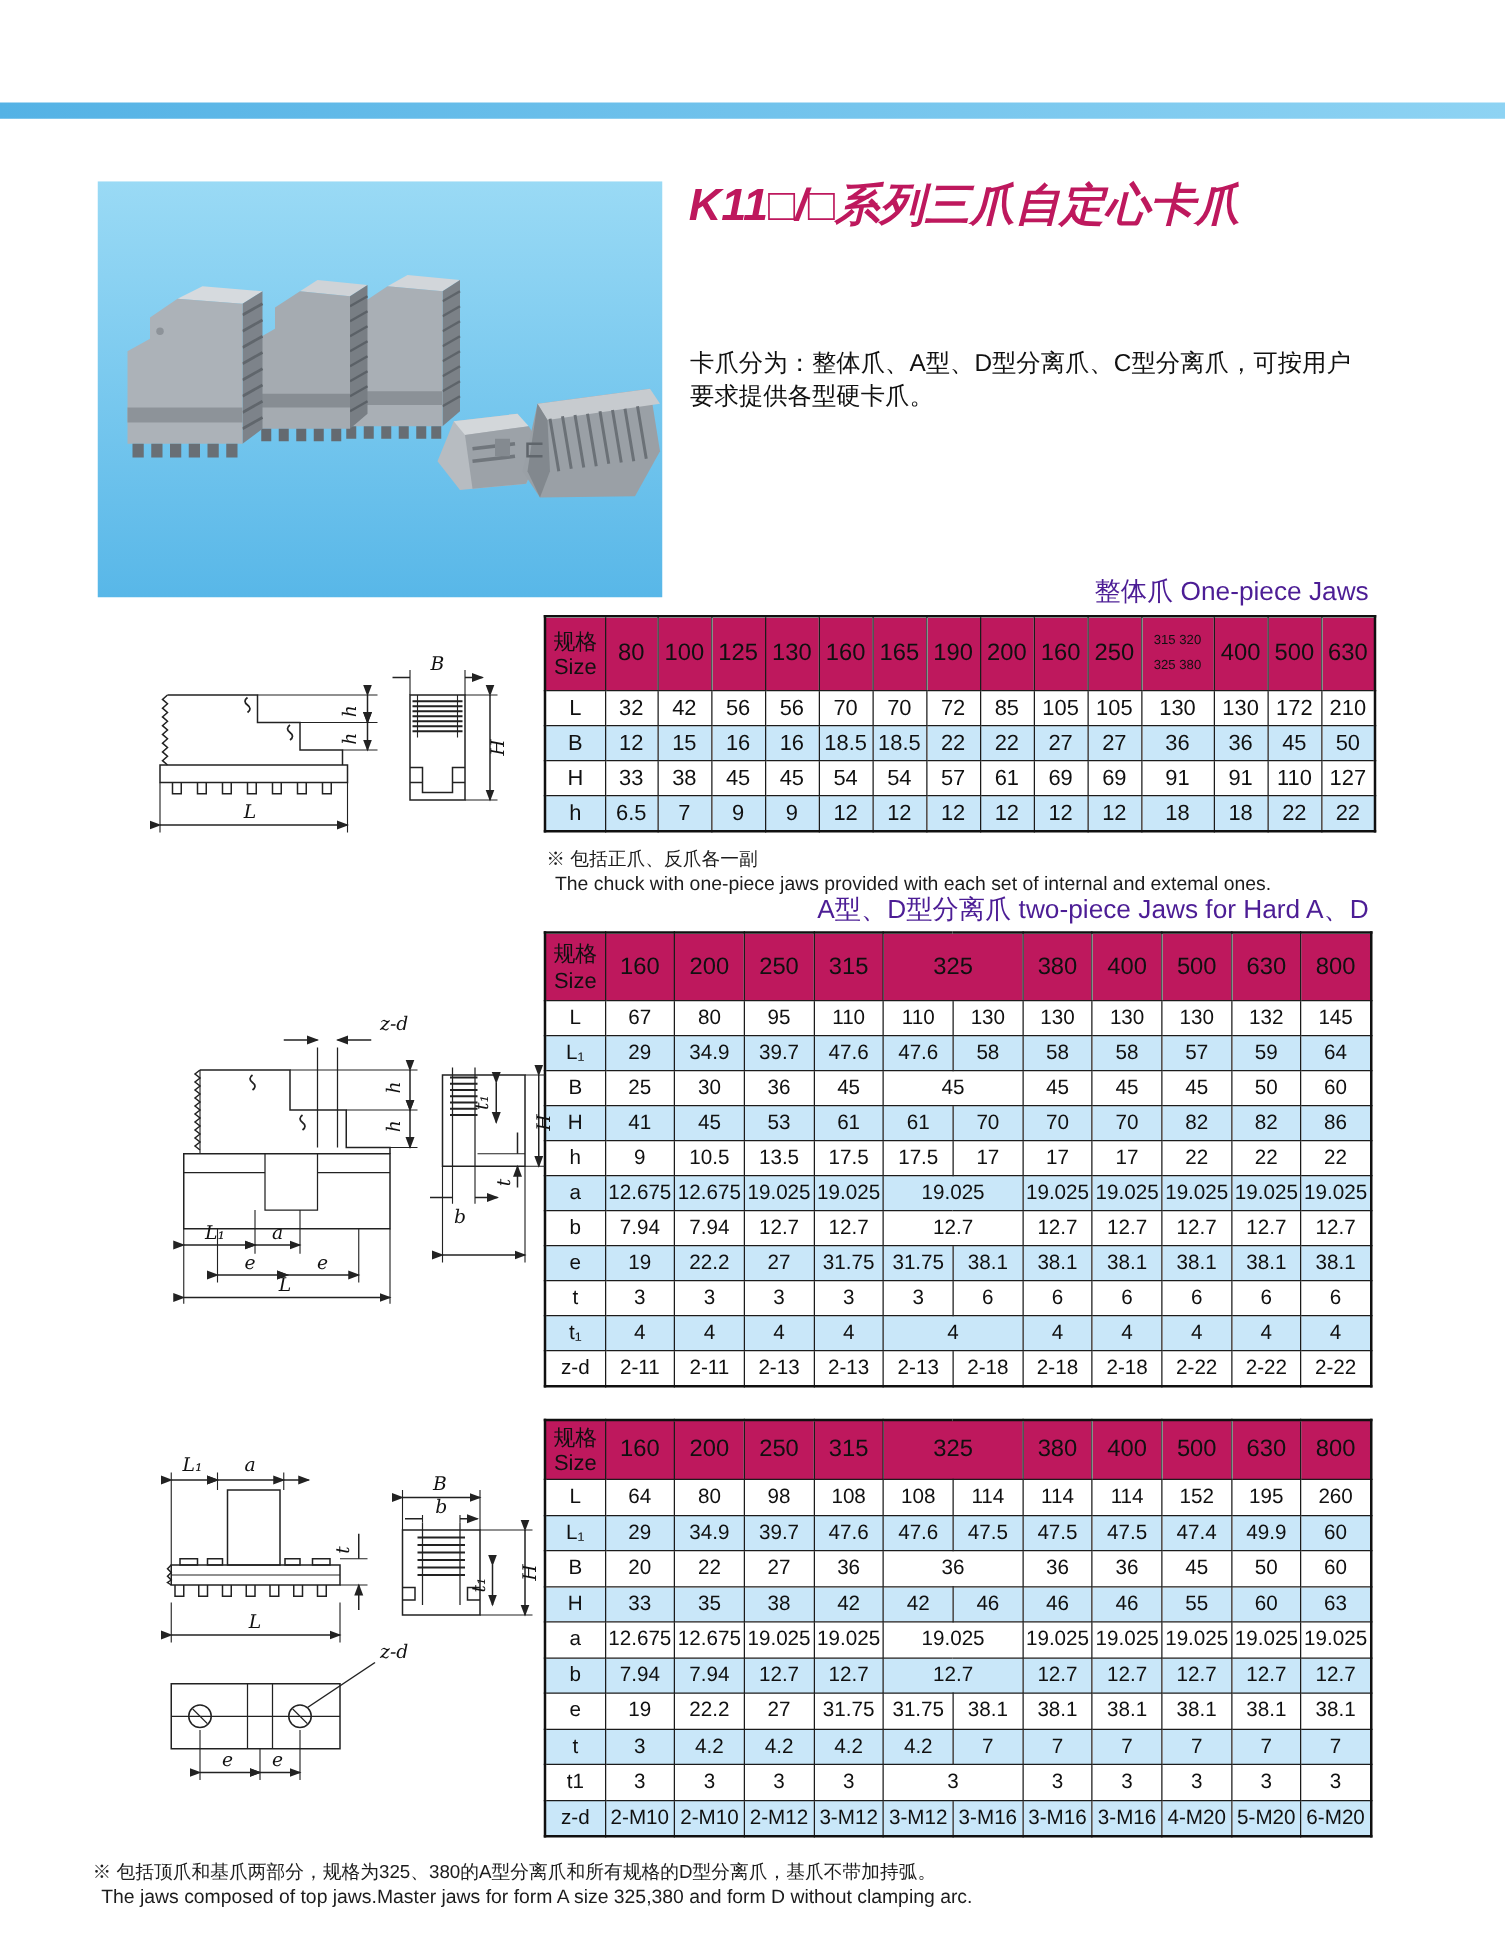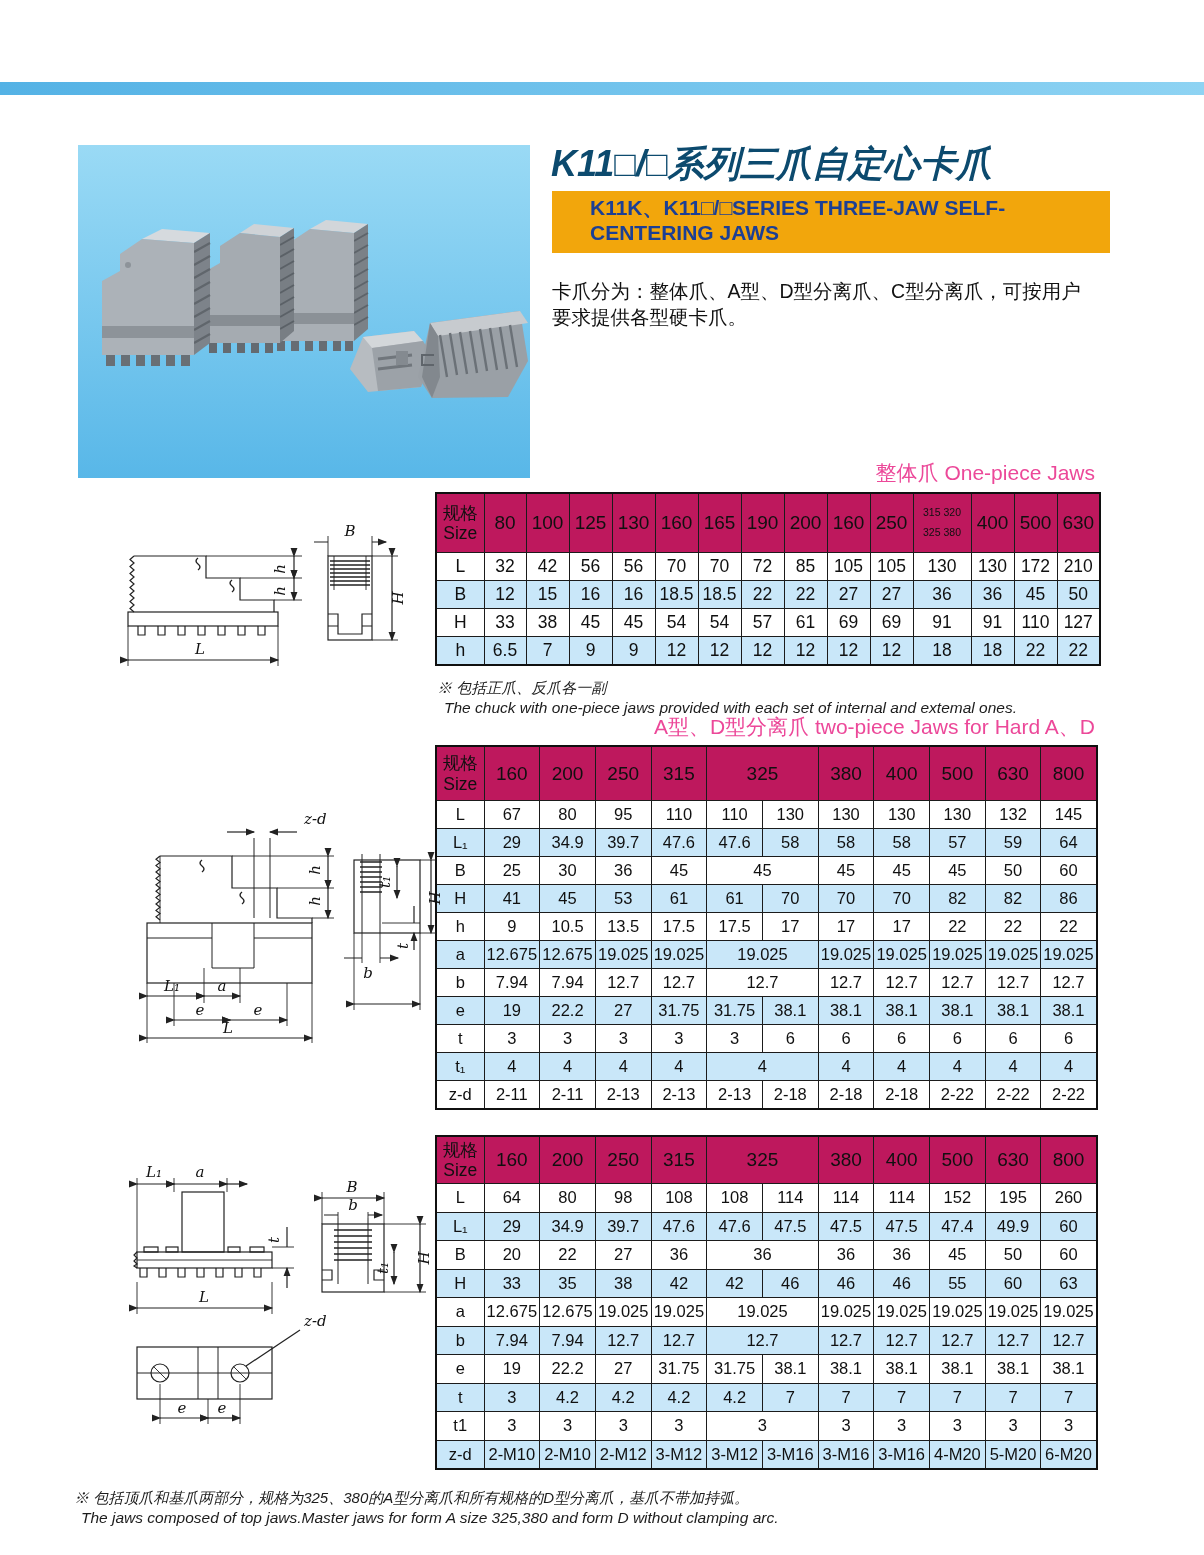--- a/index.html
+++ b/index.html
@@ -4,48 +4,48 @@
 <style>
   html,body{margin:0;padding:0;background:#ffffff;}
   .page{position:relative;width:1204px;height:1555px;background:#fff;overflow:hidden;
         font-family:"Liberation Sans",sans-serif;color:#1a1a1a;}
   .top-bar{position:absolute;left:0;top:82px;width:1204px;height:13px;
            background:linear-gradient(90deg,#54b2e5,#8ed3f3);}
   
   .photo{position:absolute;left:78px;top:145px;width:452px;height:333px;}
   
   .title{position:absolute;left:551px;top:140px;width:545px;margin:0;
-         font-size:36px;font-weight:bold;font-style:italic;color:#0c4a6e;letter-spacing:0px;
+         font-size:36px;font-weight:bold;font-style:italic;color:#be185d;letter-spacing:0px;
          white-space:nowrap;}
   .banner{position:absolute;left:552px;top:191px;width:500px;padding:5px 20px 7px 38px;
           background:#f2a60c;color:#1c3f94;font-weight:bold;font-size:21px;line-height:1.18;}
   .desc-zh{position:absolute;left:552px;top:278px;width:548px;margin:0;
            font-size:19.5px;line-height:1.35;color:#111;}
   .desc-en{position:absolute;left:552px;top:336px;width:548px;margin:0;
            font-size:18.5px;line-height:1.3;color:#111;}
   
-  .tbl-title{position:absolute;width:660px;text-align:right;font-size:21px;color:#ec4899;}
+  .tbl-title{position:absolute;width:660px;text-align:right;font-size:21px;color:#4c1d95;}
   .tt0{left:435px;top:459px;}
   .tt1{left:435px;top:713px;}
   
   .twrap{position:absolute;left:435px;}
   #table-0{top:492px;} #table-1{top:745px;} #table-2{top:1135px;}
   table.spec{border-collapse:collapse;table-layout:fixed;width:661px;border:2.5px solid #101010;}
   table.spec th,table.spec td{border:1.7px solid #1b1b1b;text-align:center;vertical-align:middle;
         padding:0 1px;color:#101010;overflow:hidden;}
   table.spec th{background:#be185d;font-weight:normal;font-size:19px;white-space:pre-line;line-height:1.15;}
   table.spec th.lab{font-size:17.5px;}
   table.spec th.small{font-size:10.5px;line-height:1.9;}
   table.spec td{font-size:17.5px;background:#ffffff;height:27px;}
   table.spec tr.alt td{background:#c9e7f9;}
   #table-0 th{height:58px;} #table-0 td{height:27px;}
   #table-1 th{height:53px;} #table-1 td{height:27px;font-size:16.5px;}
   #table-2 th{height:46px;} #table-2 td{height:27.5px;font-size:16.5px;}
   
-  .fn{position:absolute;font-size:15px;color:#1c1c1c;line-height:1.35;font-style:italic;}
+  .fn{position:absolute;font-size:15px;color:#1c1c1c;line-height:1.35;}
   .fn .en{padding-left:7px;font-size:15.5px;text-align:center;}
   .fn0{left:437px;top:678px;}
   .fn1{left:74px;top:1488px;}
   
   .drw{position:absolute;}
   .d0{left:88px;top:494px;}
   .d1{left:82px;top:798px;}
   .d2{left:82px;top:1152px;}
   .drw text{font-family:"DejaVu Serif",serif;font-style:italic;font-size:15px;fill:#111;}
 </style>
@@ -119,23 +119,20 @@
         <polygon points="340,232 352,178 442,166 450,216 430,252 354,253" fill="#9aa0a6"></polygon>
         <polygon points="352,178 442,166 450,178 360,191" fill="#c7cbcf"></polygon>
         <path d="M362,190 l7,42 M372,188 l7,42 M382,187 l7,42 M392,186 l7,42 M402,184 l7,42 M412,183 l7,42 M422,182 l7,42 M432,180 l7,42" stroke="#6b7177" stroke-width="2.4" fill="none"></path>
         <polygon points="352,178 360,191 362,232 354,253 344,232" fill="#82888e"></polygon>
         <path d="M356,210 h-12 v10 h12" stroke="#5f656b" stroke-width="2" fill="none"></path>
       </g>
     </g>
   </svg>
 
   <h1 class="title">K11□/□系列三爪自定心卡爪</h1>
-  <div class="banner">
-    <span>K11K、K11□/□SERIES THREE-JAW SELF-CENTERING JAWS</span>
-  </div>
   <p class="desc-zh">卡爪分为：整体爪、A型、D型分离爪、C型分离爪，可按用户要求提供各型硬卡爪。</p>
 
   <div class="tbl-title tt0">整体爪 One-piece Jaws</div>
   <div class="twrap" id="table-0">
       <table class="spec">
         <colgroup>
           <col style="width: 48px;">
           <col style="width: 42px;">
           <col style="width: 43px;">
           <col style="width: 43px;">

